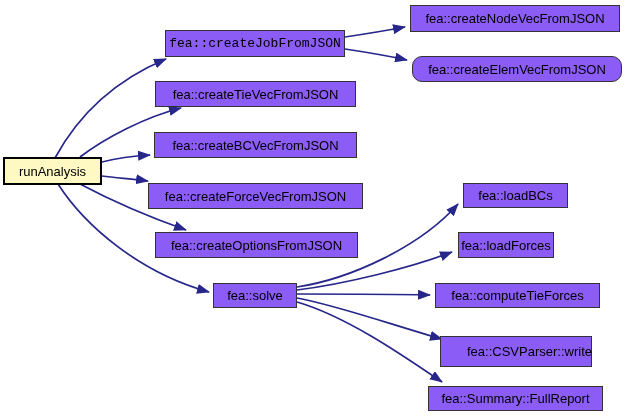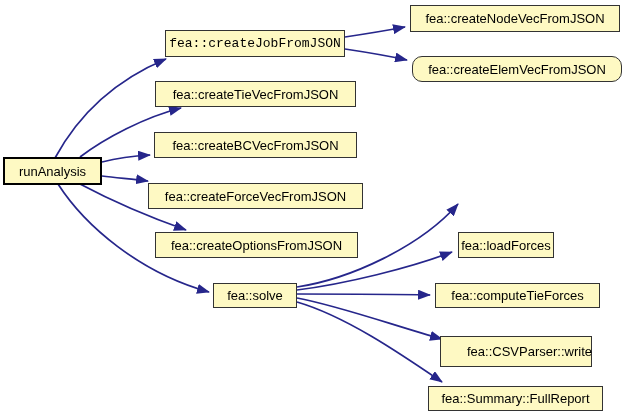--- a/index.html
+++ b/index.html
@@ -18,21 +18,21 @@
   .edges {
     position: absolute;
     left: 0;
     top: 0;
     width: 629px;
     height: 417px;
   }
   .node {
     position: absolute;
     box-sizing: border-box;
-    background: #fef9c3;
+    background: #8b5cf6;
     border: 1.5px solid #333333;
     color: #000000;
     font-size: 13px;
     display: flex;
     align-items: center;
     justify-content: center;
     white-space: nowrap;
     cursor: pointer;
   }
   .node.root {
@@ -80,20 +80,21 @@
   <div class="node" style="left:148px; top:183px; width:215px; height:26px;">fea::createForceVecFromJSON</div>
 
   <div class="node" style="left:155px; top:232px; width:203px; height:26px;">fea::createOptionsFromJSON</div>
 
   <div class="node" style="left:213px; top:283px; width:84px; height:25px;">fea::solve</div>
 
   <div class="node" style="left:410px; top:5px; width:210px; height:27px;">fea::createNodeVecFromJSON</div>
 
   <div class="node" style="left:412px; top:56px; width:210px; height:26px;border-radius:10px;">fea::createElemVecFromJSON</div>
 
+  <div class="node" style="left:463px; top:183px; width:105px; height:25px;">fea::loadBCs</div>
 
   <div class="node" style="left:458px; top:232px; width:96px; height:26px;">fea::loadForces</div>
 
   <div class="node" style="left:435px; top:283px; width:165px; height:25px;">fea::computeTieForces</div>
 
   <div class="node" style="left:440px; top:336px; width:152px; height:31px;padding-left:27px;">fea::CSVParser::write</div>
 
   <div class="node" style="left:428px; top:386px; width:175px; height:25px;">fea::Summary::FullReport</div>
 
 </div>

